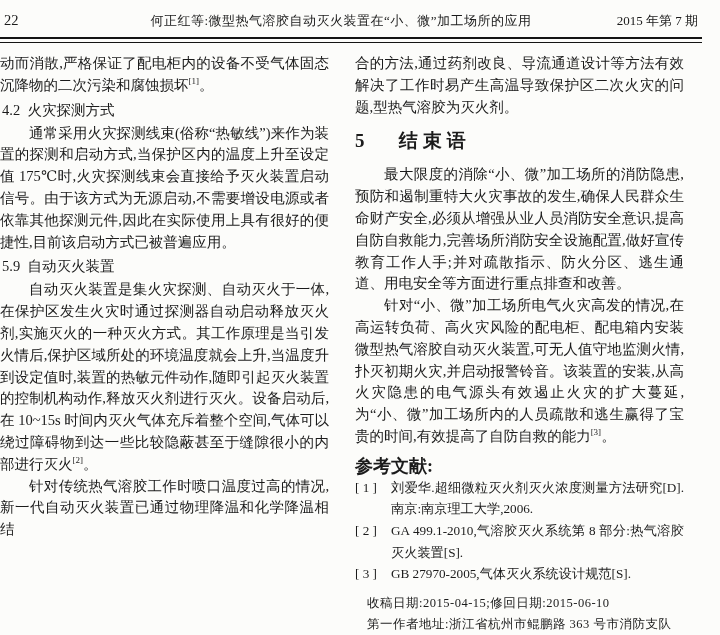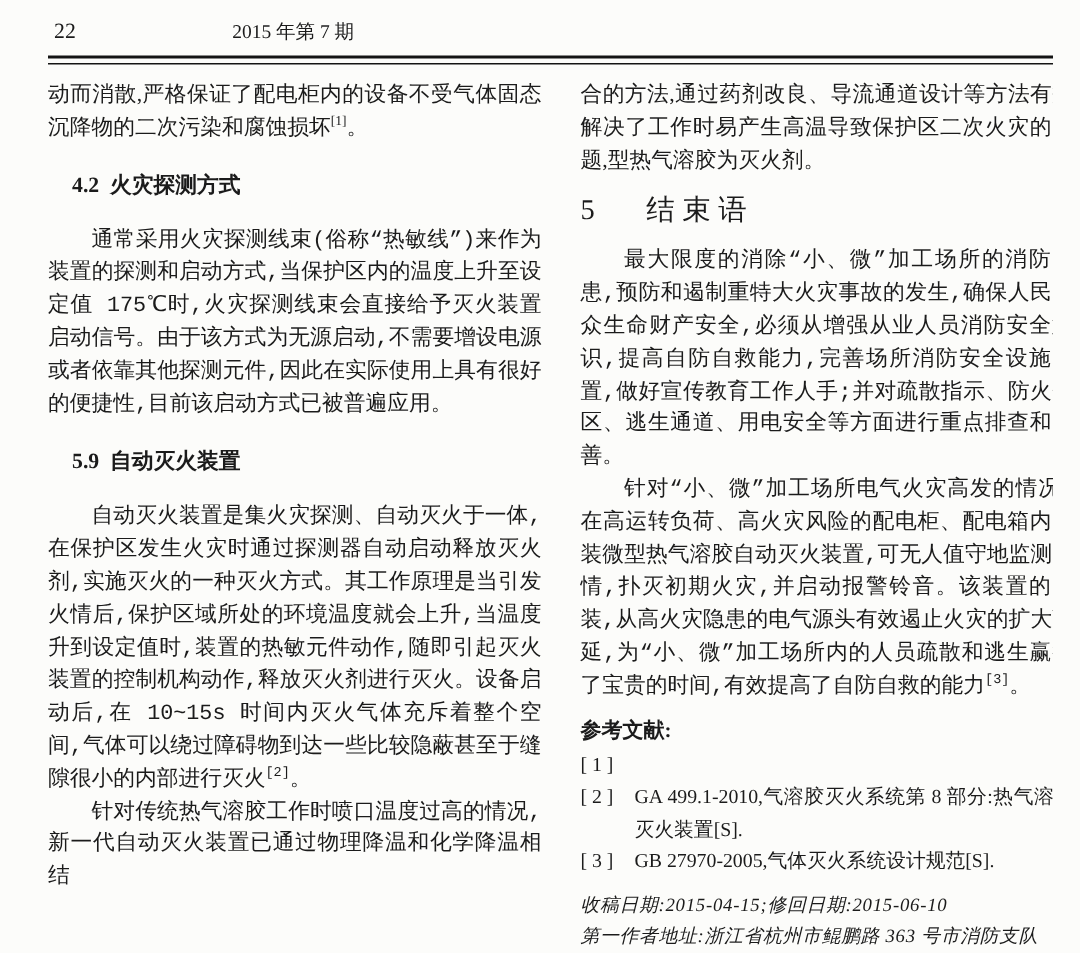--- a/index.html
+++ b/index.html
@@ -3,21 +3,21 @@
 <meta charset="utf-8">
 <style>
   * { margin: 0; padding: 0; box-sizing: border-box; }
   html, body { width: 720px; height: 635px; }
   body {
     background: #fcfcfa;
     font-family: "Liberation Serif", "DejaVu Serif", serif;
     color: #1b1b1b;
     overflow: hidden;
   }
-  .page { width: 720px; height: 635px; padding: 10px 18px 0 32px; }
+  .page { width: 720px; height: 635px; padding: 10px 18px 0 0; }
 
   
   .header {
     display: flex;
     align-items: baseline;
     font-size: 13px;
     padding: 2px 4px 7px 4px;
   }
   .header .pnum  { width: 90px; font-size: 14.5px; }
   .header .title { flex: 1; text-align: center; letter-spacing: 0.5px; }
@@ -32,58 +32,59 @@
   
   .cols { display: flex; gap: 26px; height: 596px; overflow: hidden; }
   .col  { width: 329px; flex: 0 0 329px; }
 
   
   .para {
     font-size: 14.5px;
     line-height: 21.8px;
     text-align: justify;
   }
-  .para.indent { text-indent: 2em; font-family: Liberation Mono, monospace; }
+  .para.indent { text-indent: 2em; }
   sup { font-size: 9px; line-height: 0; vertical-align: super; }
 
   .h3 {
     font-size: 14.5px;
     line-height: 22px;
-    font-weight: bold;
+    font-weight: normal;
     white-space: pre-wrap;
-    margin: 16px;
+    margin: 2px;
   }
   .h2 {
     font-size: 19px;
     line-height: 24px;
-    font-weight: normal;
+    font-weight: bold;
     letter-spacing: 5px;
     white-space: pre-wrap;
     margin: 11px 0 11px 0;
   }
   .ref-title {
-    font-size: 14px;
+    font-size: 18px;
     line-height: 22px;
     font-weight: bold;
     margin-top: 7px;
   }
   .ref { display: flex; font-size: 13.2px; line-height: 21.6px; }
   .ref .label { flex: 0 0 36px; }
   .ref .text  { flex: 1; text-align: justify; }
 
   .notes { margin-top: 8px; }
-  .note  { font-size: 12.5px; font-style: italic; line-height: 21px; letter-spacing: 0.5px; }
+  .note  { font-size: 12.5px; line-height: 21px; letter-spacing: 0.5px; margin-left: 12px; }
 </style>
 </head>
 <body>
 
 <div class="page">
 
   <div class="header">
     <span class="pnum">22</span>
+    <span class="title">何正红等:微型热气溶胶自动灭火装置在“小、微”加工场所的应用</span>
     <span class="issue">2015 年第 7 期</span>
   </div>
   <div class="rule"></div>
 
   <div class="cols">
 
     <div class="col">
       <p class="para rich">动而消散,严格保证了配电柜内的设备不受气体固态沉降物的二次污染和腐蚀损坏<sup>[1]</sup>。</p>
       <h3 class="h3">4.2  火灾探测方式</h3>
       <p class="para indent">通常采用火灾探测线束(俗称“热敏线”)来作为装置的探测和启动方式,当保护区内的温度上升至设定值 175℃时,火灾探测线束会直接给予灭火装置启动信号。由于该方式为无源启动,不需要增设电源或者依靠其他探测元件,因此在实际使用上具有很好的便捷性,目前该启动方式已被普遍应用。</p>
@@ -93,20 +94,21 @@
     </div>
 
     <div class="col">
       <p class="para">合的方法,通过药剂改良、导流通道设计等方法有效解决了工作时易产生高温导致保护区二次火灾的问题,型热气溶胶为灭火剂。</p>
       <h2 class="h2">5   结束语</h2>
       <p class="para indent">最大限度的消除“小、微”加工场所的消防隐患,预防和遏制重特大火灾事故的发生,确保人民群众生命财产安全,必须从增强从业人员消防安全意识,提高自防自救能力,完善场所消防安全设施配置,做好宣传教育工作人手;并对疏散指示、防火分区、逃生通道、用电安全等方面进行重点排查和改善。</p>
       <p class="para indent rich">针对“小、微”加工场所电气火灾高发的情况,在高运转负荷、高火灾风险的配电柜、配电箱内安装微型热气溶胶自动灭火装置,可无人值守地监测火情,扑灭初期火灾,并启动报警铃音。该装置的安装,从高火灾隐患的电气源头有效遏止火灾的扩大蔓延,为“小、微”加工场所内的人员疏散和逃生赢得了宝贵的时间,有效提高了自防自救的能力<sup>[3]</sup>。</p>
       <div class="ref-title">参考文献:</div>
       <div class="ref">
         <span class="label">[ 1 ]</span>
+        <span class="text">刘爱华.超细微粒灭火剂灭火浓度测量方法研究[D].南京:南京理工大学,2006.</span>
       </div>
       <div class="ref">
         <span class="label">[ 2 ]</span>
         <span class="text">GA 499.1-2010,气溶胶灭火系统第 8 部分:热气溶胶灭火装置[S].</span>
       </div>
       <div class="ref">
         <span class="label">[ 3 ]</span>
         <span class="text">GB 27970-2005,气体灭火系统设计规范[S].</span>
       </div>
       <div class="notes">

